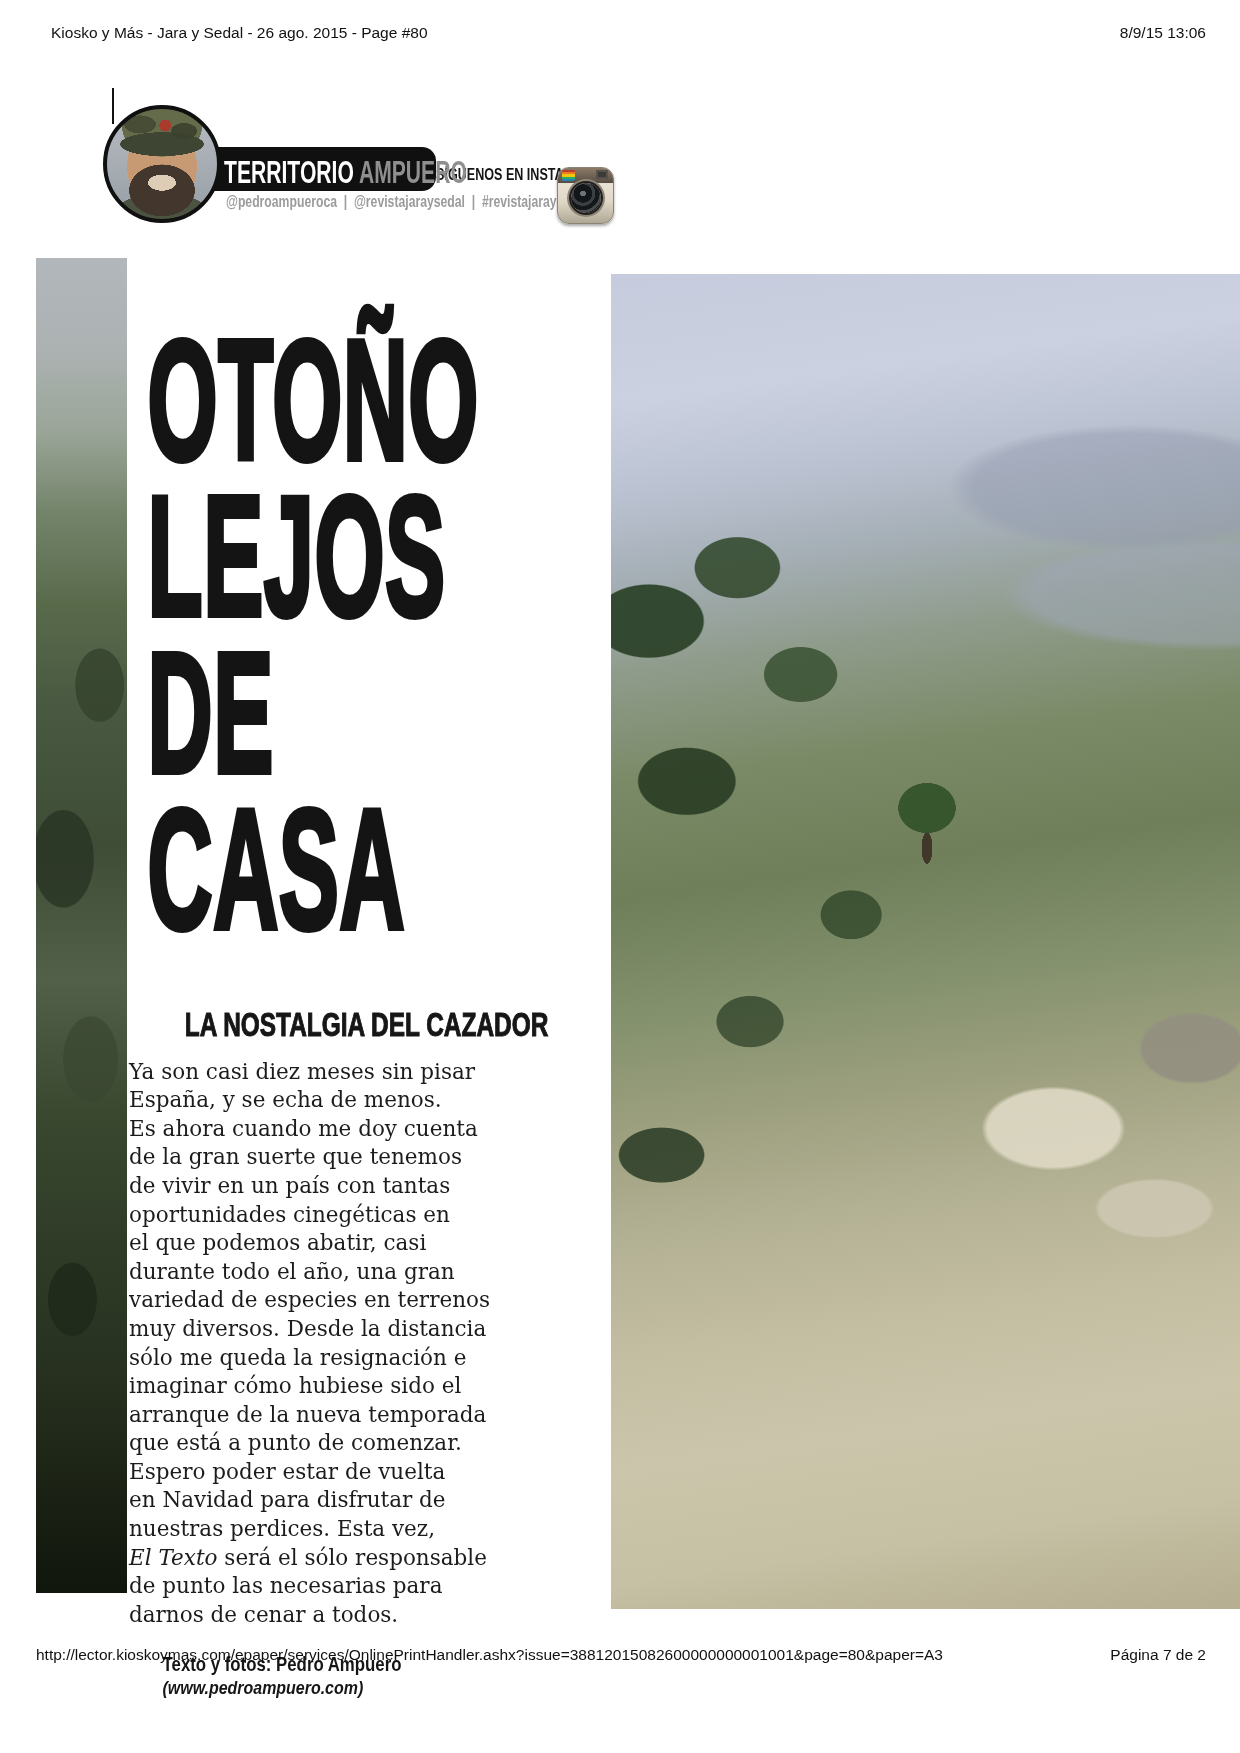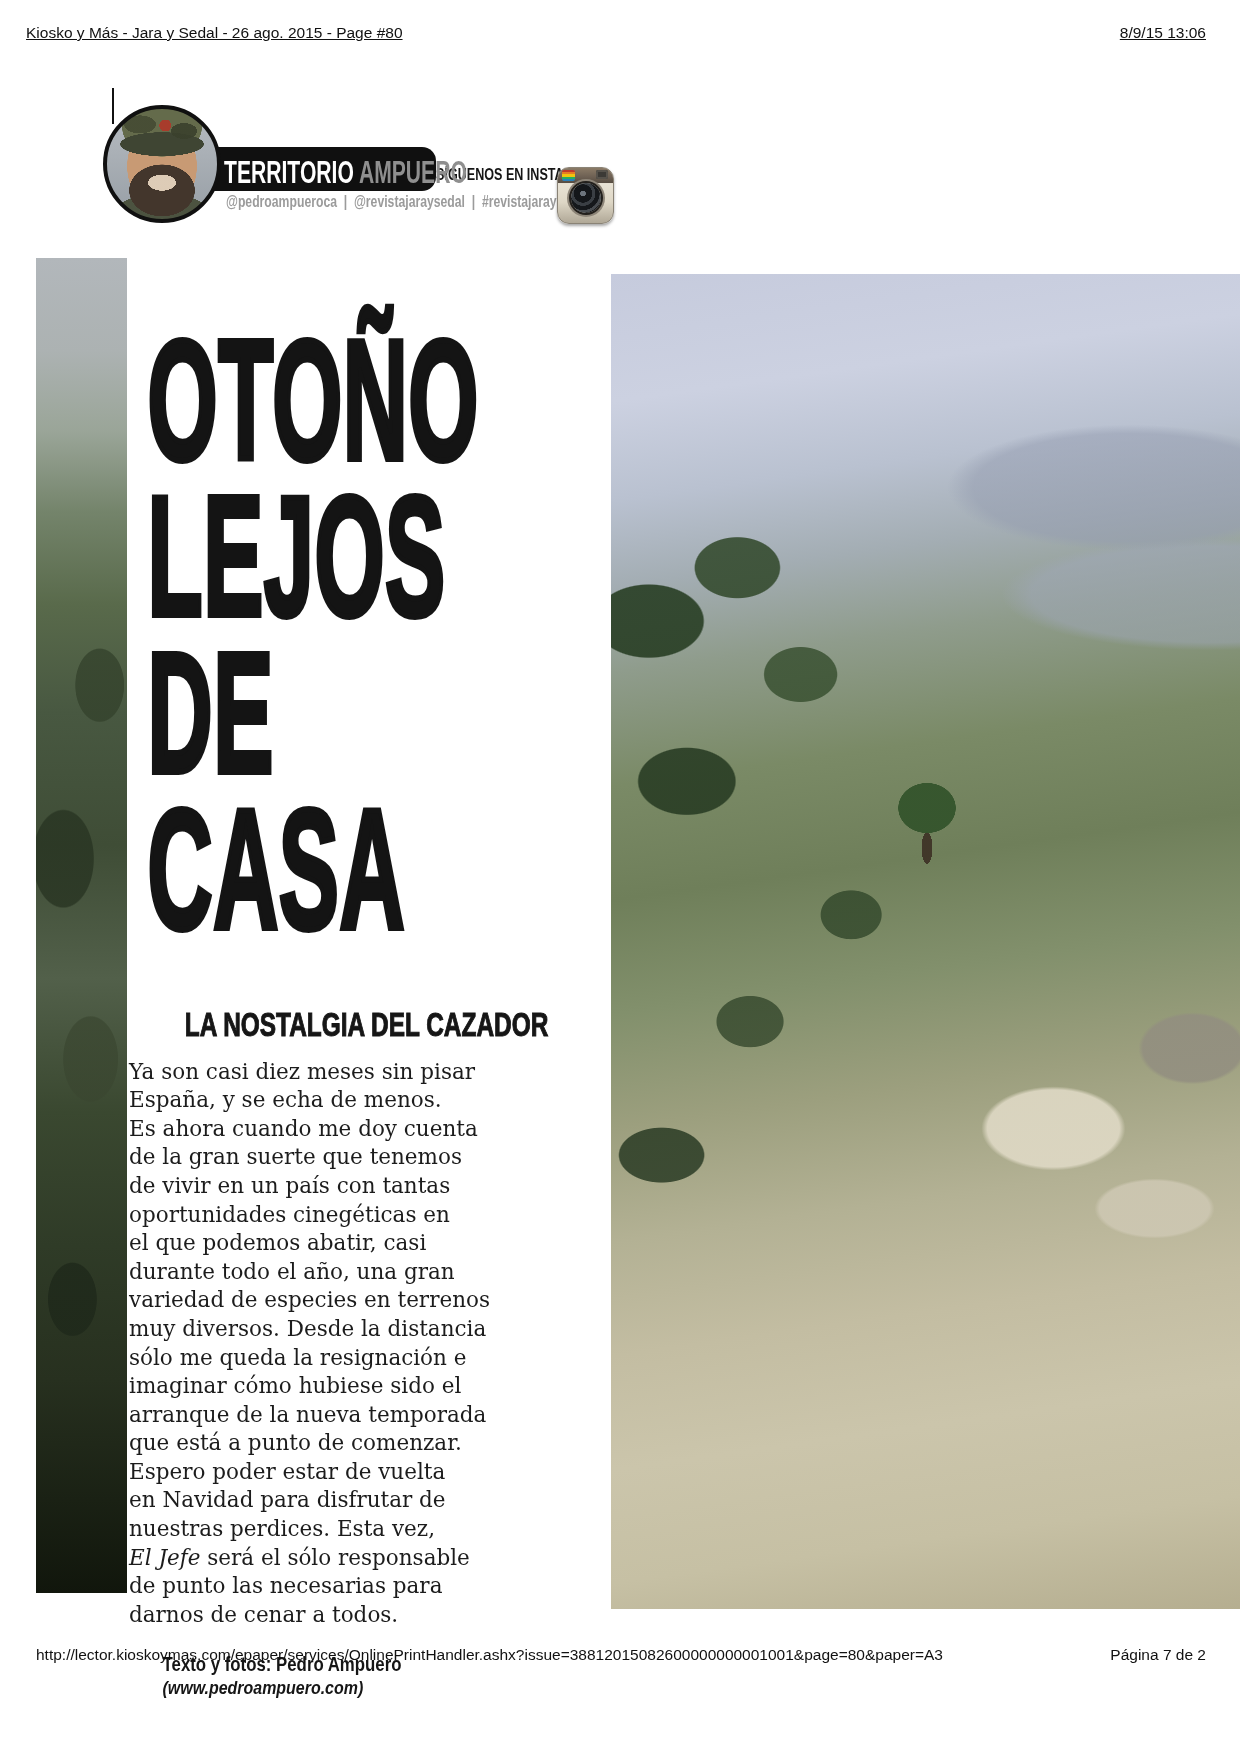--- a/index.html
+++ b/index.html
@@ -1,21 +1,21 @@
 <!DOCTYPE html>
 <html><head>
 <meta charset="utf-8">
 <style>
   html,body{margin:0;padding:0;background:#ffffff;}
   .page{position:relative;width:1240px;height:1753px;background:#ffffff;overflow:hidden;
         font-family:"Liberation Sans",sans-serif;color:#1a1a1a;}
 
   
-  .doc-header{position:absolute;top:24px;left:26px;right:34px;display:flex;
-              justify-content:space-between;font-size:15.5px;color:#111;text-decoration:underline;}
+  .doc-header{position:absolute;top:24px;left:51px;right:34px;display:flex;
+              justify-content:space-between;font-size:15.5px;color:#111;}
   .doc-footer{position:absolute;top:1646px;left:36px;right:34px;display:flex;
               justify-content:space-between;font-size:15.5px;color:#111;}
 
   
   .brand{position:absolute;top:88px;left:0;right:0;height:150px;}
   .tick{position:absolute;left:112px;top:0;width:2px;height:36px;background:#111;}
   .avatar{position:absolute;left:103px;top:17px;width:110px;height:110px;border:4px solid #101010;
           border-radius:50%;z-index:2;
           background:
             radial-gradient(circle 6px at 53% 15%, #a83c2c 0 99%, rgba(0,0,0,0) 100%),
@@ -136,21 +136,21 @@
 el que podemos abatir, casi
 durante todo el año, una gran
 variedad de especies en terrenos
 muy diversos. Desde la distancia
 sólo me queda la resignación e
 imaginar cómo hubiese sido el
 arranque de la nueva temporada
 que está a punto de comenzar.
 Espero poder estar de vuelta
 en Navidad para disfrutar de
-nuestras perdices. Esta vez,</span><br><em>El Jefe</em><span> será el sólo responsable</span><br><span>de punto las necesarias para
+nuestras perdices. Esta vez,</span><br><em>El Texto</em><span> será el sólo responsable</span><br><span>de punto las necesarias para
 darnos de cenar a todos.</span></p>
       <p class="byline"><span>Texto y fotos: Pedro Ampuero</span><br><span class="url">(www.pedroampuero.com)</span></p>
     </article>
 
     <figure class="photo"></figure>
   </main>
 
   <footer class="doc-footer">
     <span>http://lector.kioskoymas.com/epaper/services/OnlinePrintHandler.ashx?issue=38812015082600000000001001&amp;page=80&amp;paper=A3</span>
     <span>Página 7 de 2</span>

